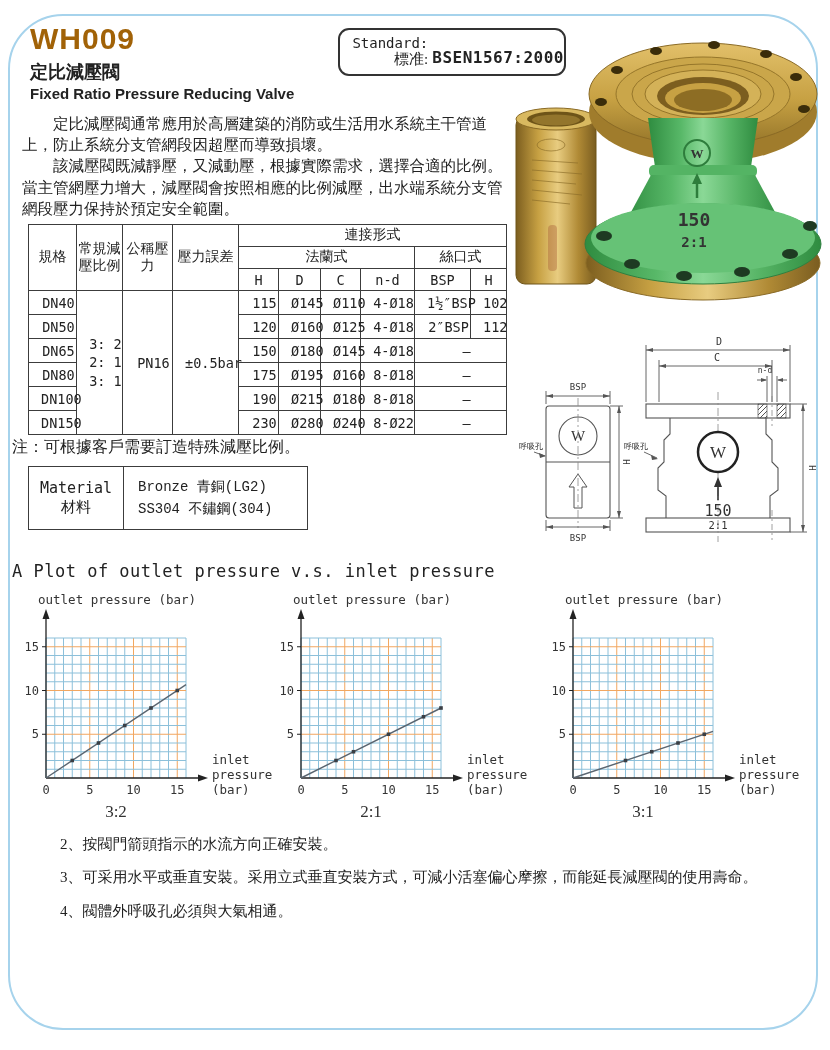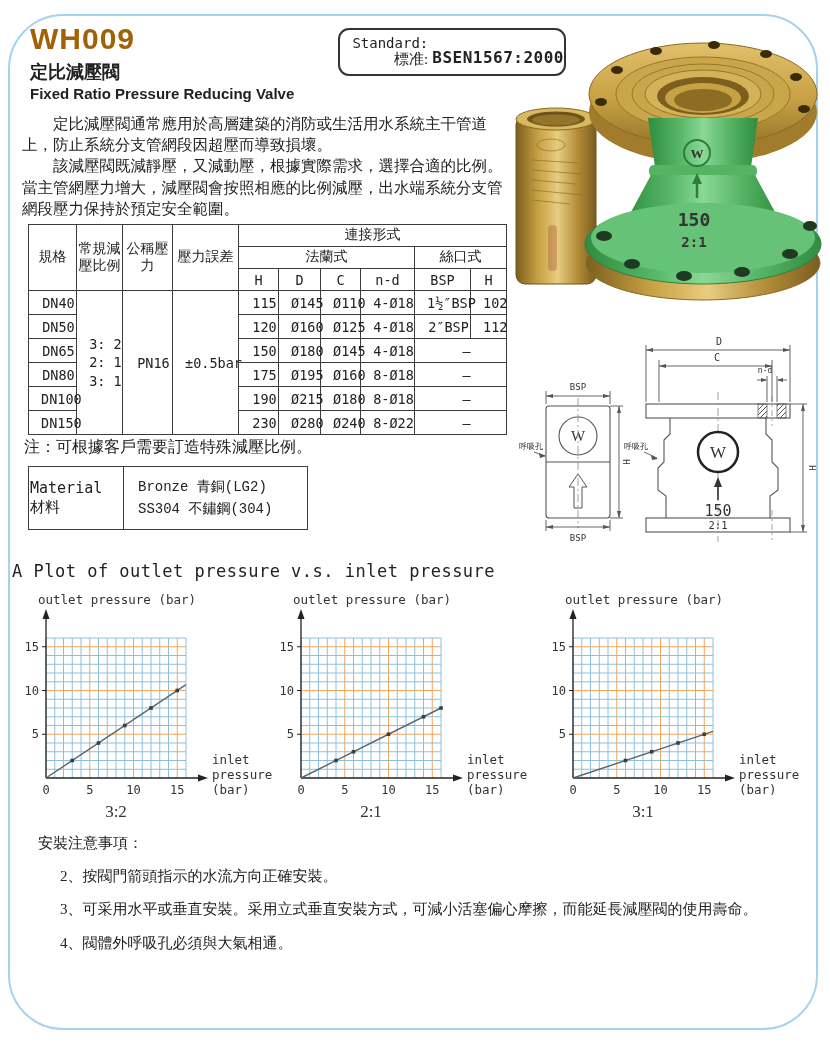--- a/index.html
+++ b/index.html
@@ -30,25 +30,25 @@
   .desc p{margin:0;text-indent:2em;}
   .spec-table{left:28px;top:224px;}
   .spec-table table{border-collapse:collapse;table-layout:fixed;width:478px;}
   .spec-table td{border:1px solid #3c3c3c;text-align:center;vertical-align:middle;padding:0;
     font-family:"DejaVu Sans Mono","Liberation Mono",monospace;font-size:13.5px;}
   .spec-table td.zh{font-family:"Liberation Serif","DejaVu Serif",serif;font-size:14px;line-height:1.15;}
   .spec-table tr.hdr td{height:21px;}
   .spec-table tr.body td{height:23px;padding-left:12px;}
   .ratio-cell div{line-height:1.35;}
   .bsp-small{font-size:12px;}
-  .note{left:24px;top:437px;font-size:16px;}
+  .note{left:12px;top:437px;font-size:16px;}
   .material{left:28px;top:466px;}
   .material table{border-collapse:collapse;}
   .material td{border:1px solid #3c3c3c;vertical-align:middle;}
-  .material .lbl{width:92px;height:60px;font-size:15px;line-height:1.3;}
+  .material .lbl{width:92px;height:60px;text-align:center;font-size:15px;line-height:1.3;}
   .material .lbl .en{font-family:"DejaVu Sans Mono","Liberation Mono",monospace;}
   .material .val{width:168px;padding-left:14px;font-size:14px;line-height:1.6;
     font-family:Liberation Mono, monospace;}
   .plot-title{left:12px;top:561px;font-family:"DejaVu Sans Mono","Liberation Mono",monospace;
     font-size:17px;letter-spacing:0.5px;color:#222;}
   .chart{top:590px;width:272px;height:240px;}
   .install{left:38px;top:834px;width:775px;font-size:15px;}
   .install .hd{margin-bottom:13px;}
   .install .it{margin-bottom:13px;padding-left:22px;line-height:1.35;}
   svg text{fill:#333;}
@@ -563,17 +563,16 @@
       <rect x="127.2" y="151.2" width="3.6" height="3.6" fill="#3a3f45"></rect>
       <rect x="153.45" y="142.45" width="3.6" height="3.6" fill="#3a3f45"></rect>
       <text x="16" y="14" text-anchor="start" font-size="12.5" font-family="DejaVu Sans Mono, monospace" fill="#333">outlet pressure (bar)</text>
       <text x="190" y="174" text-anchor="start" font-size="12.5" font-family="DejaVu Sans Mono, monospace" fill="#333">inlet</text>
       <text x="190" y="189" text-anchor="start" font-size="12.5" font-family="DejaVu Sans Mono, monospace" fill="#333">pressure</text>
       <text x="190" y="204" text-anchor="start" font-size="12.5" font-family="DejaVu Sans Mono, monospace" fill="#333">(bar)</text>
       <text x="94" y="227" text-anchor="middle" font-size="17" font-family="Liberation Serif, serif" fill="#333">3:1</text>
     </svg></div>
 
 <div class="abs install">
-  <div class="hd">安裝注意事項：</div>
   <div class="it">2、按閥門箭頭指示的水流方向正確安裝。</div>
   <div class="it">3、可采用水平或垂直安裝。采用立式垂直安裝方式，可減小活塞偏心摩擦，而能延長減壓閥的使用壽命。</div>
   <div class="it">4、閥體外呼吸孔必須與大氣相通。</div>
 </div>
 
 </body></html>

